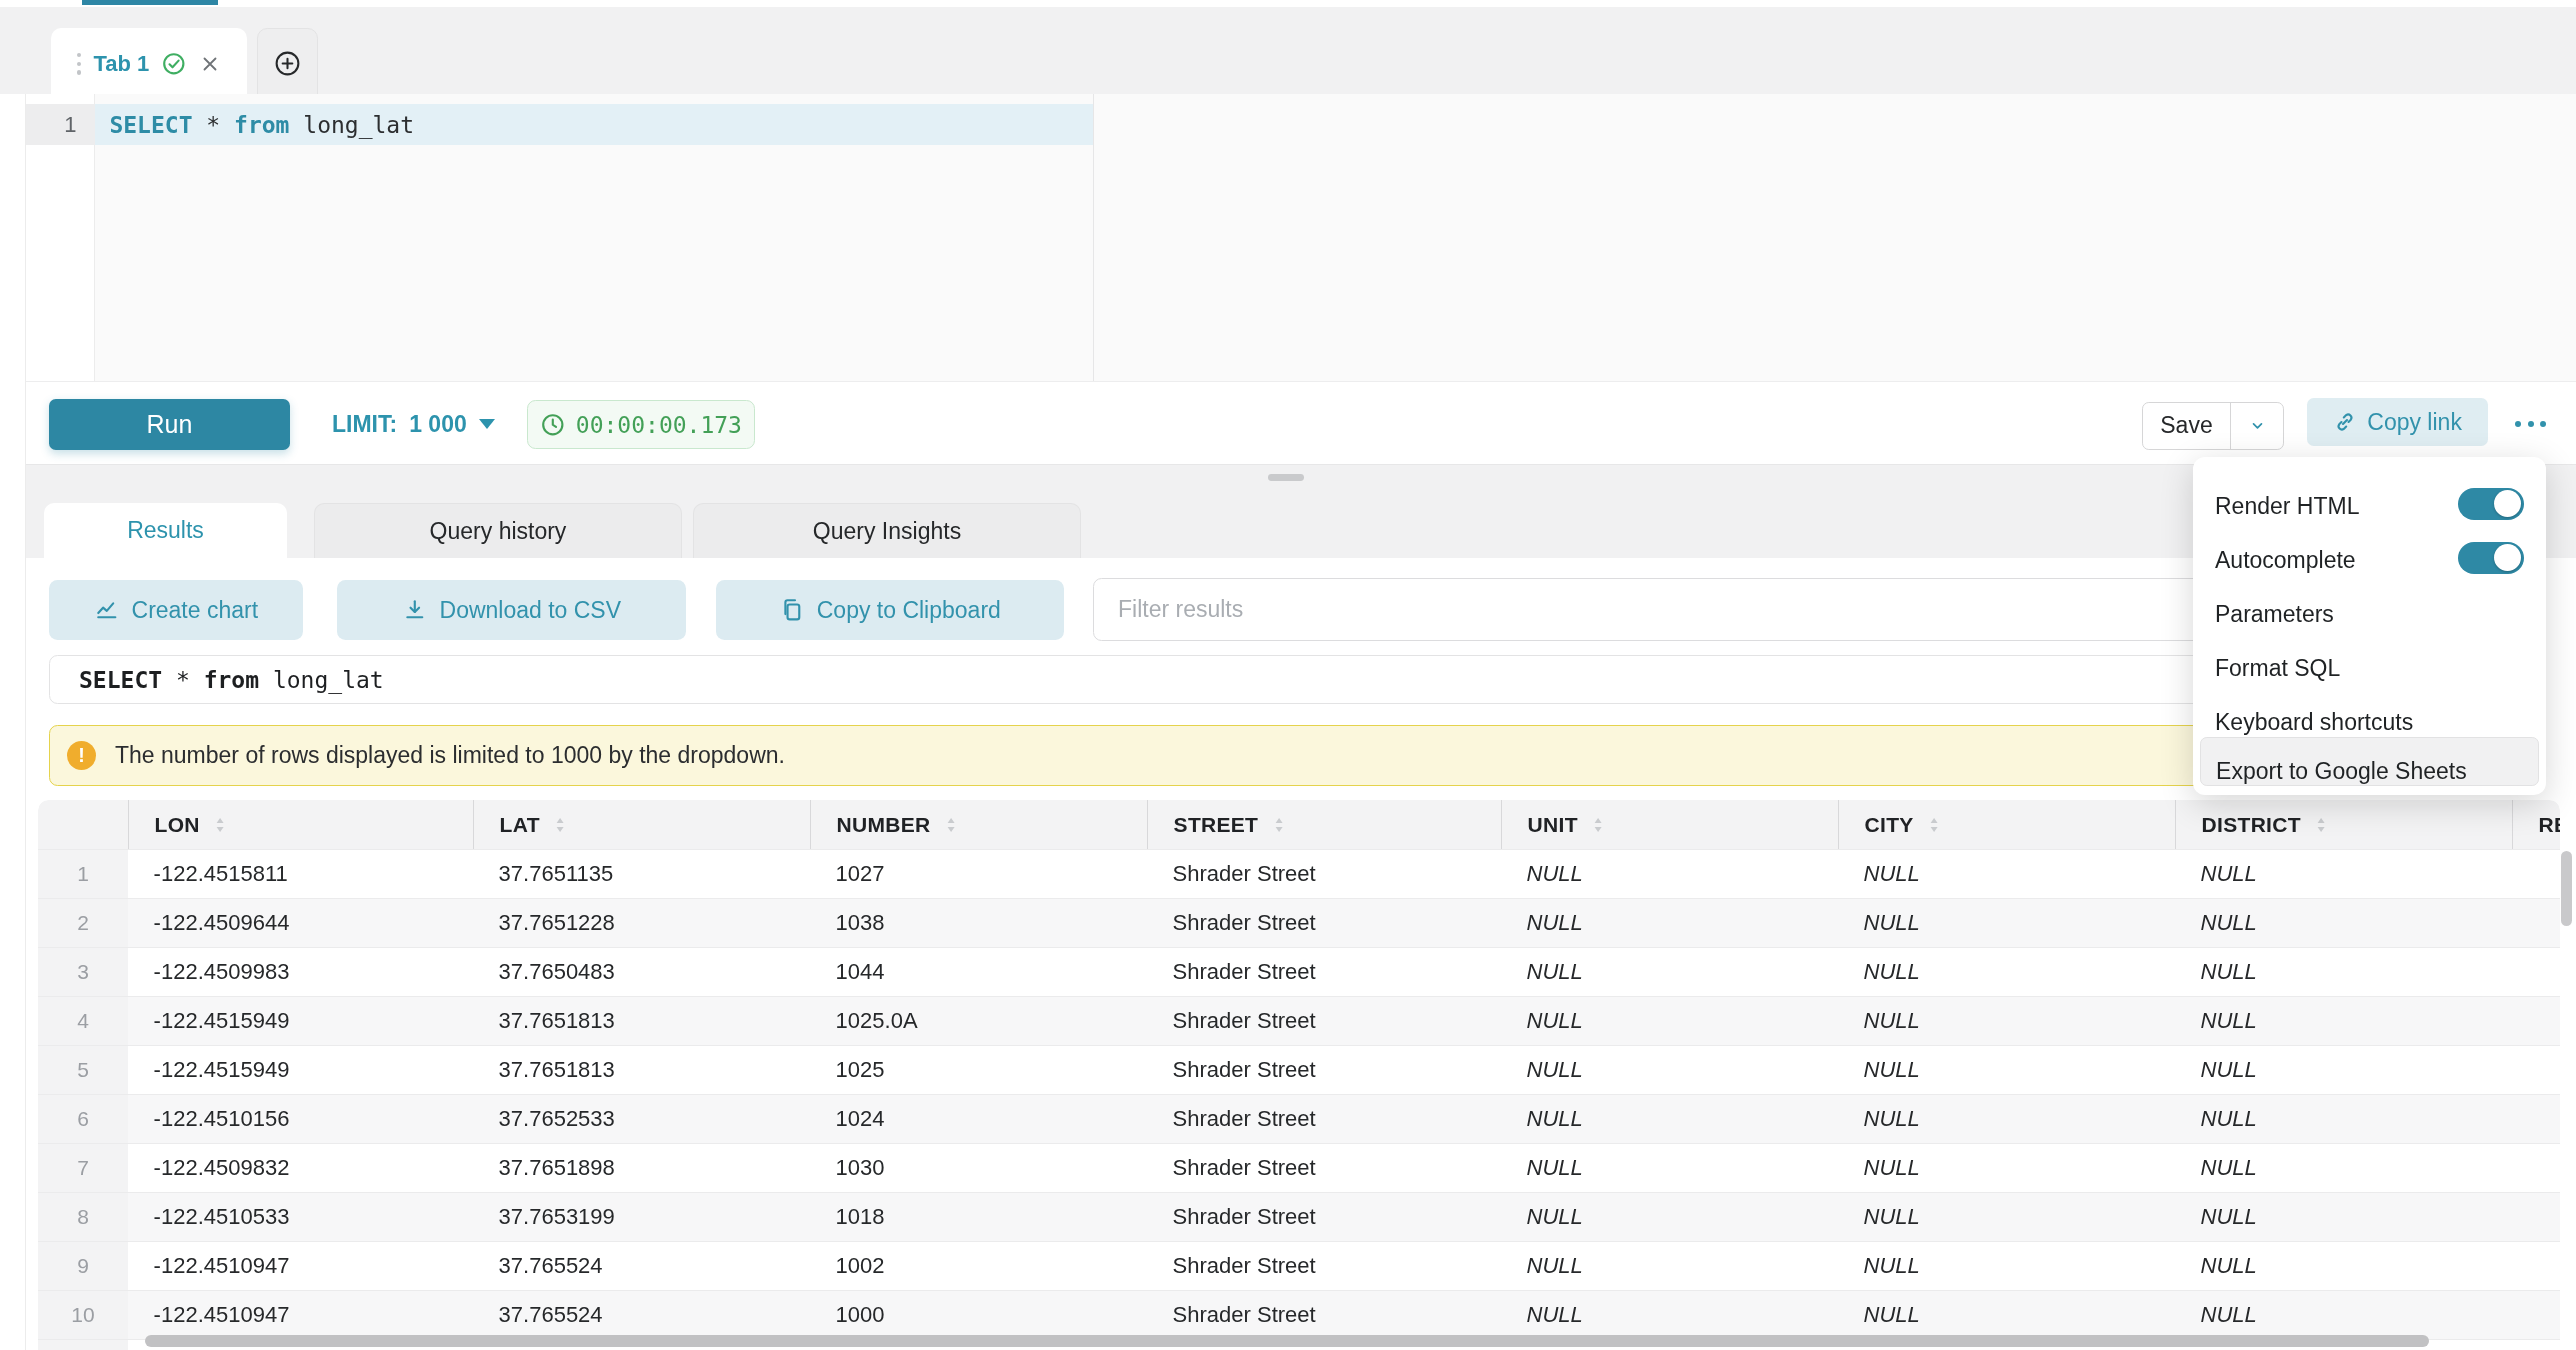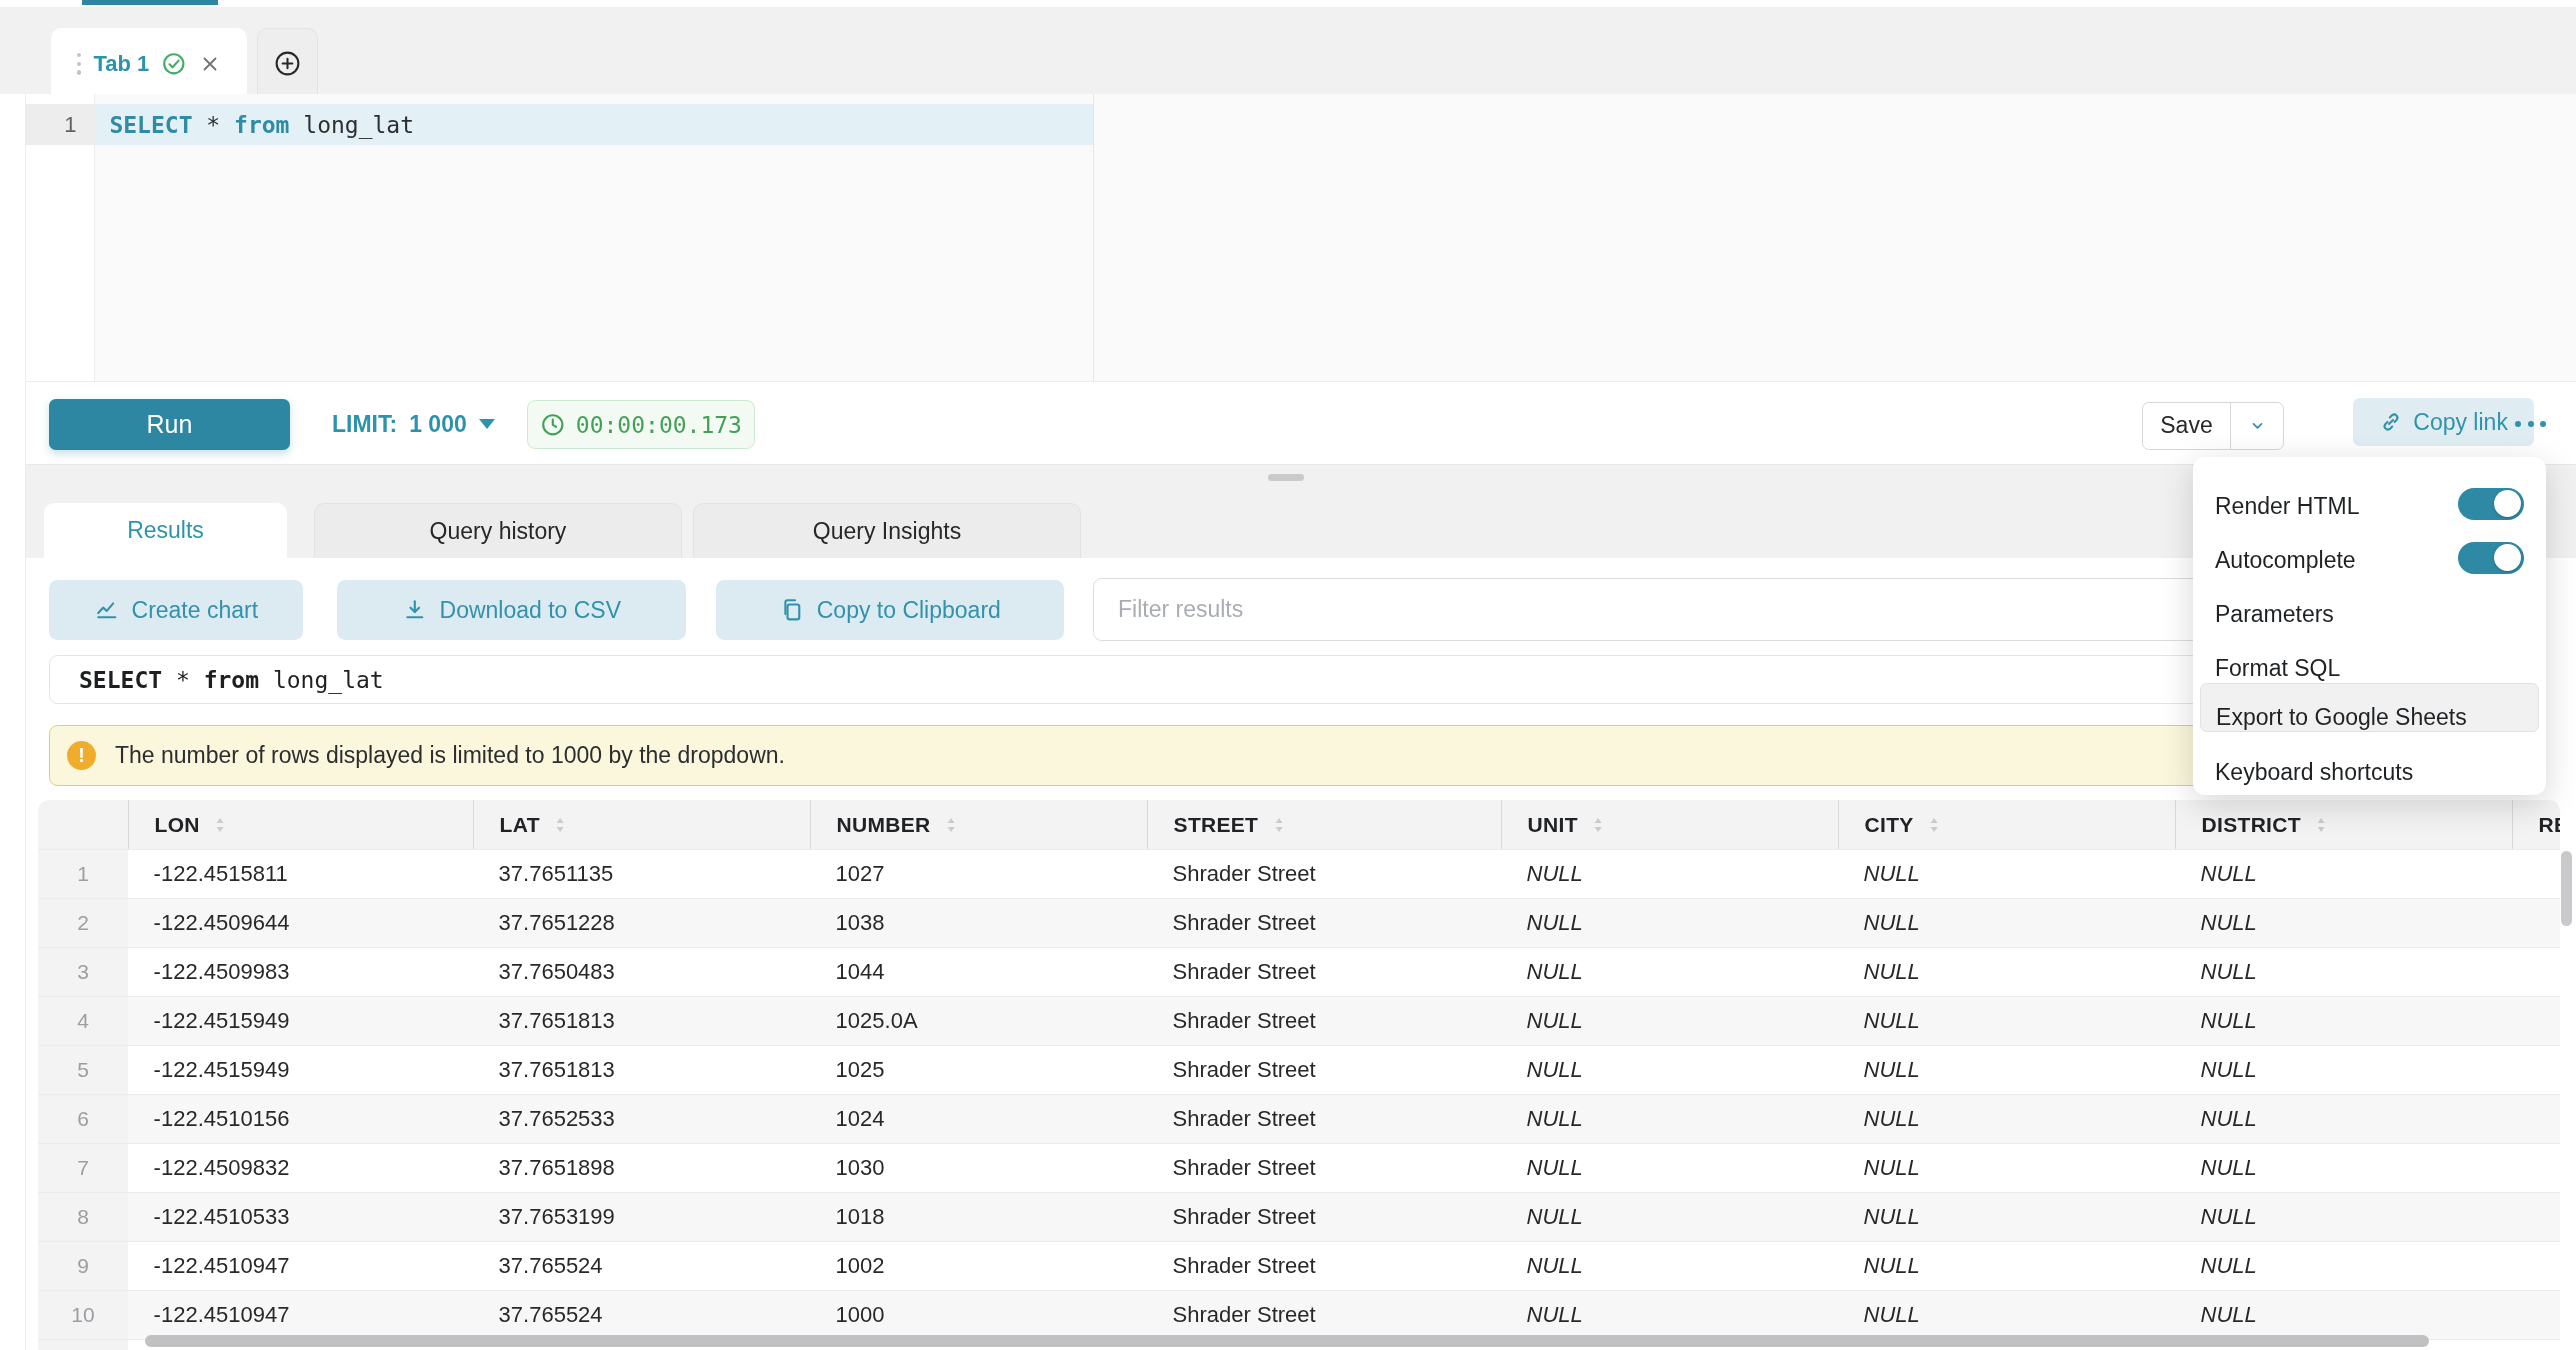--- a/index.html
+++ b/index.html
@@ -48,21 +48,21 @@
               border-top:10.2px solid #2d93ad;display:inline-block;}
   .timer{position:absolute;left:527px;top:18px;width:228px;height:49px;background:#f3faf4;
          border:1.7px solid #c9e8ce;border-radius:8.5px;display:flex;align-items:center;justify-content:center;gap:10.2px;
          color:#43a057;font-size:23px;}
   .save-btn{position:absolute;left:2142px;top:19.6px;width:142px;height:48px;background:#fff;
             border:1.7px solid #d6d6d7;border-radius:6.8px;display:flex;align-items:stretch;}
   .save-main{flex:1;display:flex;align-items:center;justify-content:center;font-size:23px;color:#26282a;}
   .save-caret{width:53px;border-left:0.9px solid #d6d6d7;display:flex;align-items:center;justify-content:center;}
   .copylink-btn{position:absolute;left:2307px;top:16px;width:181px;height:48px;background:#dfedf2;
                 border:none;border-radius:6.8px;display:flex;align-items:center;justify-content:center;gap:10.2px;
-                color:#3292ac;font-size:23px;font-family:inherit;margin-left:46px;}
+                color:#3292ac;font-size:23px;font-family:inherit;}
   .more-btn{position:absolute;left:2504px;top:29px;width:53px;height:25.6px;display:flex;align-items:center;
             justify-content:center;gap:6.8px;background:none;border:none;}
   .more-btn i{width:6px;height:6px;border-radius:50%;background:#3292ac;display:block;}
 
   
   .gray-strip{position:absolute;left:0;top:465px;width:2576px;height:94px;background:#f1f1f2;}
   .drag-handle{position:absolute;left:1268px;top:9.4px;width:36px;height:6.8px;border-radius:3.4px;background:#c9cacc;}
   .rtab{position:absolute;top:38px;height:55px;border-radius:10.2px 10.2px 0 0;background:#ececed;
         border:0.9px solid #e3e3e4;border-bottom:none;display:flex;align-items:center;justify-content:center;
         font-size:23px;color:#26282a;}
@@ -470,22 +470,22 @@
     <div class="mi on">
       <span>Autocomplete</span>
       <button class="switch"></button>
     </div>
     <div class="mi">
       <span>Parameters</span>
     </div>
     <div class="mi">
       <span>Format SQL</span>
     </div>
+    <div class="mi">
+      <span>Keyboard shortcuts</span>
+    </div>
     <div class="mi highlight">
       <span>Export to Google Sheets</span>
     </div>
-    <div class="mi">
-      <span>Keyboard shortcuts</span>
-    </div>
   </div>
 
 </div>
 
 
 </body></html>

